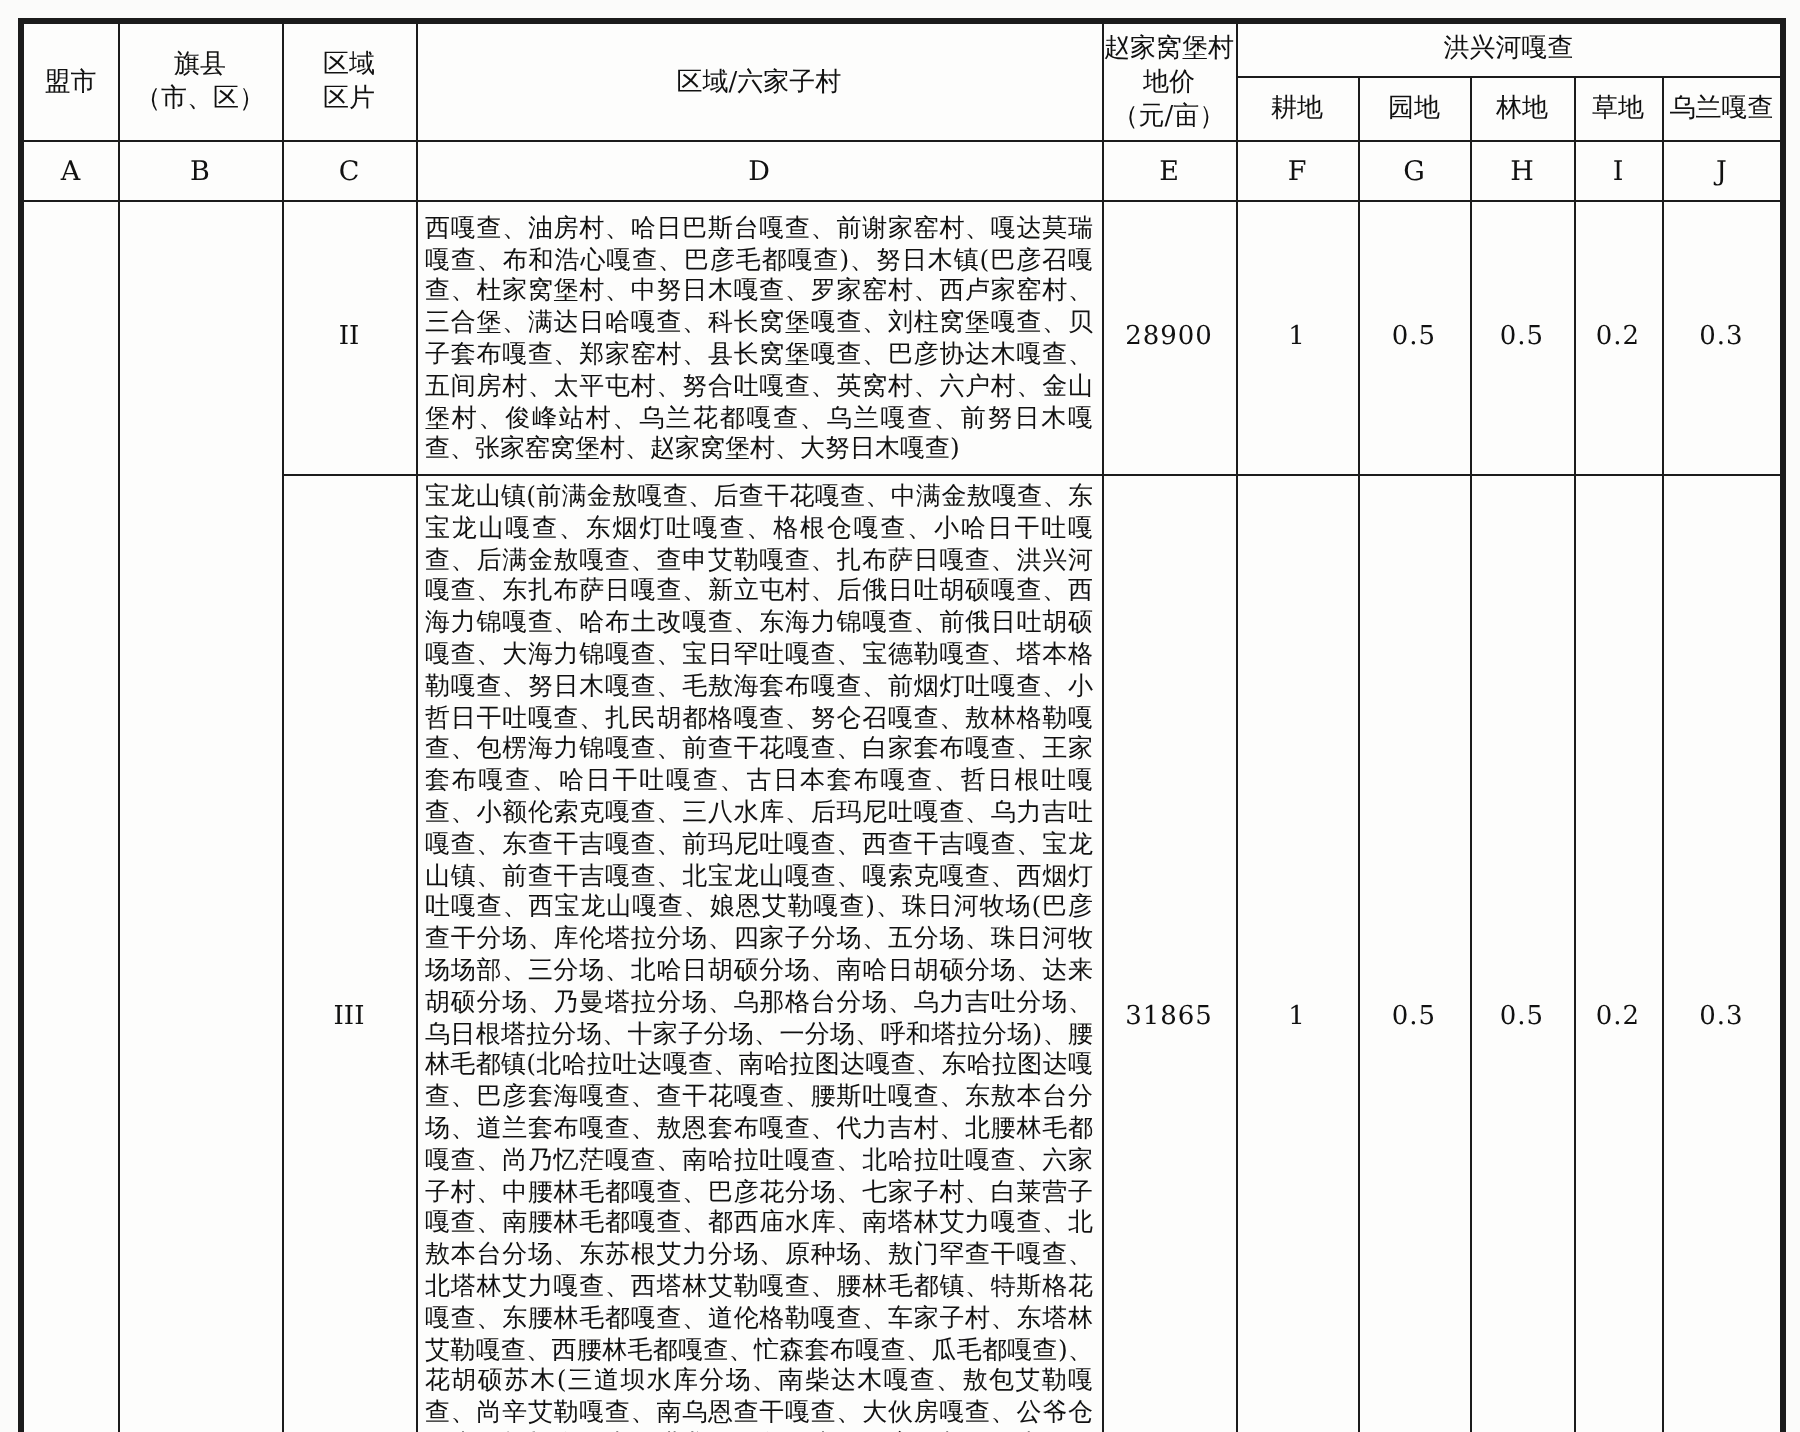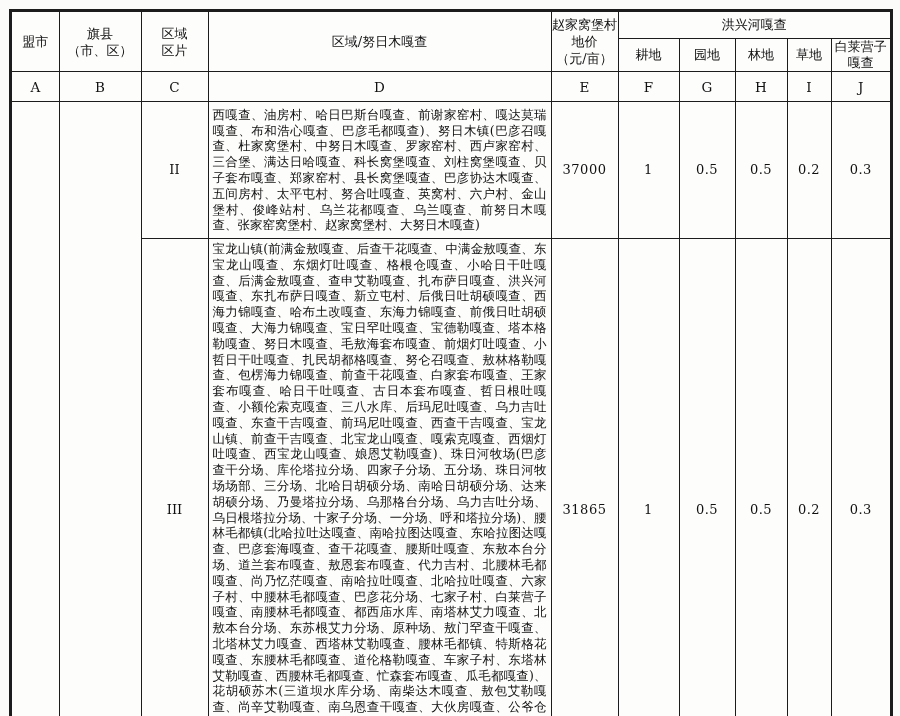--- a/index.html
+++ b/index.html
@@ -69,57 +69,57 @@
     </td>
     <td rowspan="2">
       <span class="hdr-line">旗县</span>
       <span class="hdr-line">（市、区）</span>
     </td>
     <td rowspan="2">
       <span class="hdr-line">区域</span>
       <span class="hdr-line">区片</span>
     </td>
     <td rowspan="2">
-      <span class="hdr-line">区域/努日木嘎查</span>
+      <span class="hdr-line">区域/六家子村</span>
     </td>
     <td rowspan="2">
       <span class="hdr-line">赵家窝堡村</span>
       <span class="hdr-line">地价</span>
       <span class="hdr-line">（元/亩）</span>
     </td>
     <td colspan="5">洪兴河嘎查</td>
   </tr>
 
   <tr class="h2">
     <td>耕地</td>
     <td>园地</td>
     <td>林地</td>
     <td>草地</td>
-    <td>白莱营子嘎查</td>
+    <td>乌兰嘎查</td>
   </tr>
 
   <tr class="letters">
     <td>A</td>
     <td>B</td>
     <td>C</td>
     <td>D</td>
     <td>E</td>
     <td>F</td>
     <td>G</td>
     <td>H</td>
     <td>I</td>
     <td>J</td>
   </tr>
 
   <tr class="zone-row-2">
     <td rowspan="2"></td>
     <td rowspan="2"></td>
     <td class="zone">II</td>
     <td class="desc">西嘎查、油房村、哈日巴斯台嘎查、前谢家窑村、嘎达莫瑞嘎查、布和浩心嘎查、巴彦毛都嘎查)、努日木镇(巴彦召嘎查、杜家窝堡村、中努日木嘎查、罗家窑村、西卢家窑村、三合堡、满达日哈嘎查、科长窝堡嘎查、刘柱窝堡嘎查、贝子套布嘎查、郑家窑村、县长窝堡嘎查、巴彦协达木嘎查、五间房村、太平屯村、努合吐嘎查、英窝村、六户村、金山堡村、俊峰站村、乌兰花都嘎查、乌兰嘎查、前努日木嘎查、张家窑窝堡村、赵家窝堡村、大努日木嘎查)</td>
-    <td class="price">37000</td>
+    <td class="price">28900</td>
     <td class="coef">1</td>
     <td class="coef">0.5</td>
     <td class="coef">0.5</td>
     <td class="coef">0.2</td>
     <td class="coef">0.3</td>
   </tr>
 
   <tr class="zone-row-3">
     <td class="zone">III</td>
     <td class="desc">宝龙山镇(前满金敖嘎查、后查干花嘎查、中满金敖嘎查、东宝龙山嘎查、东烟灯吐嘎查、格根仓嘎查、小哈日干吐嘎查、后满金敖嘎查、查申艾勒嘎查、扎布萨日嘎查、洪兴河嘎查、东扎布萨日嘎查、新立屯村、后俄日吐胡硕嘎查、西海力锦嘎查、哈布土改嘎查、东海力锦嘎查、前俄日吐胡硕嘎查、大海力锦嘎查、宝日罕吐嘎查、宝德勒嘎查、塔本格勒嘎查、努日木嘎查、毛敖海套布嘎查、前烟灯吐嘎查、小哲日干吐嘎查、扎民胡都格嘎查、努仑召嘎查、敖林格勒嘎查、包楞海力锦嘎查、前查干花嘎查、白家套布嘎查、王家套布嘎查、哈日干吐嘎查、古日本套布嘎查、哲日根吐嘎查、小额伦索克嘎查、三八水库、后玛尼吐嘎查、乌力吉吐嘎查、东查干吉嘎查、前玛尼吐嘎查、西查干吉嘎查、宝龙山镇、前查干吉嘎查、北宝龙山嘎查、嘎索克嘎查、西烟灯吐嘎查、西宝龙山嘎查、娘恩艾勒嘎查)、珠日河牧场(巴彦查干分场、库伦塔拉分场、四家子分场、五分场、珠日河牧场场部、三分场、北哈日胡硕分场、南哈日胡硕分场、达来胡硕分场、乃曼塔拉分场、乌那格台分场、乌力吉吐分场、乌日根塔拉分场、十家子分场、一分场、呼和塔拉分场)、腰林毛都镇(北哈拉吐达嘎查、南哈拉图达嘎查、东哈拉图达嘎查、巴彦套海嘎查、查干花嘎查、腰斯吐嘎查、东敖本台分场、道兰套布嘎查、敖恩套布嘎查、代力吉村、北腰林毛都嘎查、尚乃忆茫嘎查、南哈拉吐嘎查、北哈拉吐嘎查、六家子村、中腰林毛都嘎查、巴彦花分场、七家子村、白莱营子嘎查、南腰林毛都嘎查、都西庙水库、南塔林艾力嘎查、北敖本台分场、东苏根艾力分场、原种场、敖门罕查干嘎查、北塔林艾力嘎查、西塔林艾勒嘎查、腰林毛都镇、特斯格花嘎查、东腰林毛都嘎查、道伦格勒嘎查、车家子村、东塔林艾勒嘎查、西腰林毛都嘎查、忙森套布嘎查、瓜毛都嘎查)、花胡硕苏木(三道坝水库分场、南柴达木嘎查、敖包艾勒嘎查、尚辛艾勒嘎查、南乌恩查干嘎查、大伙房嘎查、公爷仓嘎查、格根仓嘎查、洪戈尔敖包嘎查、巴彦温都尔嘎查、巴图巴雅尔嘎查、北骆驼场嘎查、小明亮嘎查、白音花林场、巴格塔拉嘎查、道本艾勒嘎查、哈根庙嘎查、珠日河茫哈嘎查、南骆驼场嘎查、北乌恩查干嘎查、北柴达木嘎查)</td>

